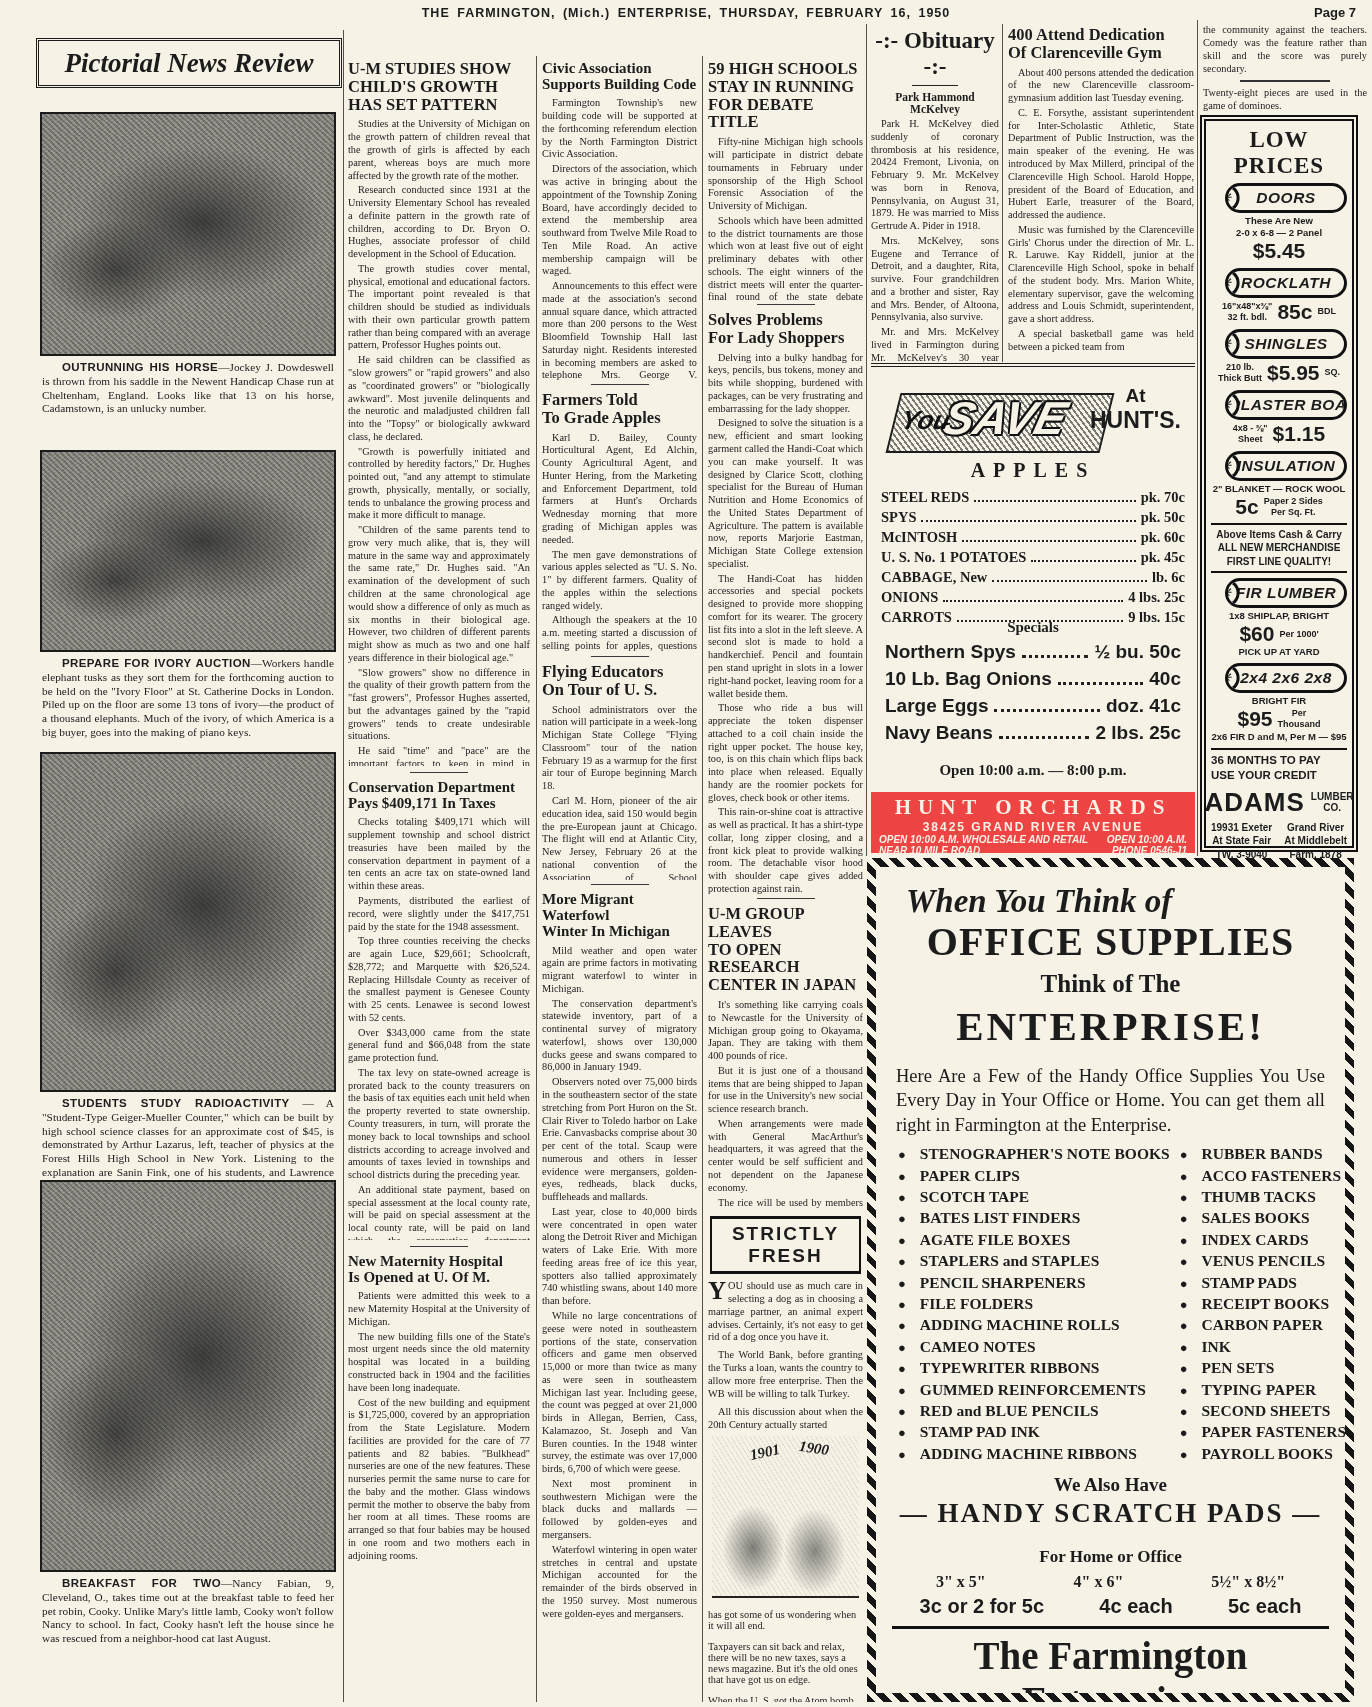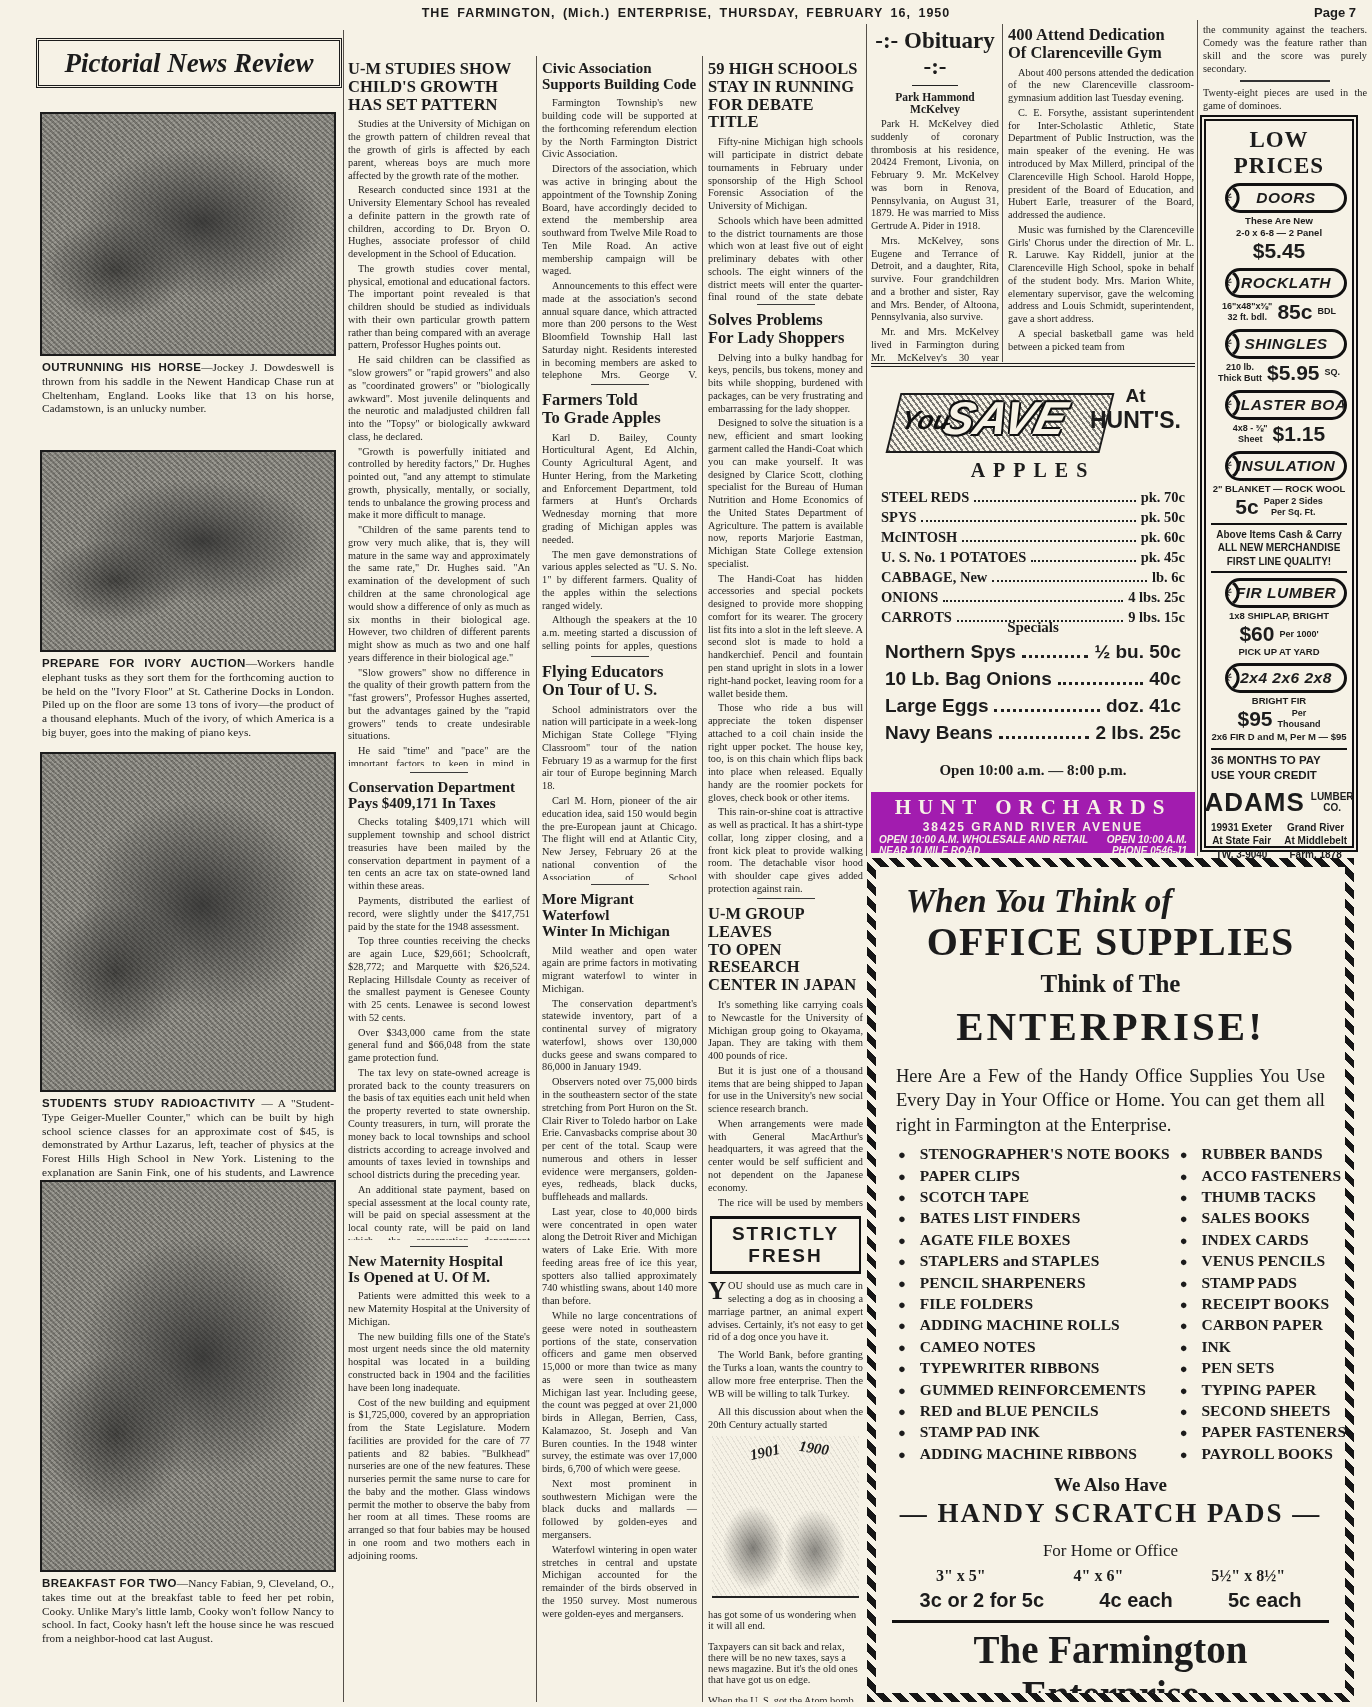--- a/index.html
+++ b/index.html
@@ -10,21 +10,21 @@
   .pagenum{position:absolute;top:5px;right:16px;font-family:"Liberation Sans",sans-serif;font-weight:bold;font-size:13px;}
   .vrule{position:absolute;width:1px;background:#55504a;}
   
   .pictbox{position:absolute;left:36px;top:38px;width:300px;height:44px;border:3px double #1c1c1c;display:flex;align-items:center;justify-content:center;font-style:italic;font-weight:bold;font-size:27px;background:#f6f2e6;}
   .ph{border:2px solid #1b1b1b;background-color:#8f8d85;background-image:
       radial-gradient(ellipse 60% 45% at 55% 45%, rgba(40,40,40,.78), rgba(40,40,40,0) 70%),
       radial-gradient(ellipse 35% 30% at 25% 65%, rgba(22,22,22,.6), rgba(0,0,0,0) 70%),
       repeating-linear-gradient(43deg, rgba(0,0,0,.17) 0 2px, rgba(255,255,255,.10) 2px 4px),
       repeating-linear-gradient(-37deg, rgba(0,0,0,.13) 0 1px, transparent 1px 3px);}
   .caption{font-size:11.3px;line-height:1.22;text-align:justify;margin:4px 2px 0;}
-  .caption b{font-family:"Liberation Sans",sans-serif;font-size:11.5px;letter-spacing:.4px;}
+  .caption b{font-family:"Liberation Sans",sans-serif;font-size:11.5px;letter-spacing:.4px;margin-left:20px;}
   
   .art h2{font-size:16.5px;line-height:1.08;margin:0 0 5px;white-space:pre-line;font-weight:bold;}
   .art h2.sm{font-size:15px;}
   .body p{margin:0 0 2px;text-indent:10px;font-size:10.3px;line-height:1.24;text-align:justify;}
   .clip{overflow:hidden;position:absolute;left:0;right:0;}
   .rulec{width:58px;border-top:1px solid #3a3a3a;margin:0 auto 6px;}
   
   .obit-title{font-size:23px;font-weight:bold;text-align:center;margin:0;}
   .shortrule{width:46px;border-top:1.5px solid #222;margin:5px auto;}
   .obit-sub{text-align:center;font-weight:bold;font-size:11.5px;margin:0 0 3px;}
@@ -37,21 +37,21 @@
   .athunts .at{font-size:19px;} .athunts .hu{font-size:23px;}
   .apples{position:absolute;left:0;right:0;top:92px;text-align:center;font-weight:bold;font-size:20px;letter-spacing:8px;}
   .plist{position:absolute;left:10px;right:10px;top:122px;}
   .plist .prow{display:flex;align-items:flex-end;font-size:14.5px;font-weight:bold;margin-bottom:3px;}
   .plist .dots{flex:1;border-bottom:2px dotted #222;margin:0 5px 4px;}
   .specials-t{position:absolute;left:0;right:0;top:252px;text-align:center;font-weight:bold;font-size:15px;}
   .slist{position:absolute;left:14px;right:14px;top:274px;}
   .slist .prow{display:flex;align-items:flex-end;font-family:"Liberation Sans",sans-serif;font-weight:900;font-size:19px;margin-bottom:5px;}
   .slist .dots{flex:1;border-bottom:3px dotted #222;margin:0 6px 5px;}
   .hours{position:absolute;left:0;right:0;top:395px;text-align:center;font-weight:bold;font-size:15px;}
-  .hbanner{position:absolute;left:0;right:0;top:425px;height:58px;background:#a21caf;color:#f6f2e6;text-align:center;padding-top:3px;}
+  .hbanner{position:absolute;left:0;right:0;top:425px;height:58px;background:#ef4444;color:#f6f2e6;text-align:center;padding-top:3px;}
   .hbanner .l1{font-size:21px;font-weight:bold;letter-spacing:7px;}
   .hbanner .l2{font-family:"Liberation Sans",sans-serif;font-size:12px;font-weight:bold;letter-spacing:2px;}
   .hbanner .lrow{display:flex;justify-content:space-between;padding:0 8px;font-family:"Liberation Sans",sans-serif;font-style:italic;font-weight:bold;font-size:10px;}
   
   .lumber{position:absolute;left:1200px;top:115px;width:158px;height:737px;border:6px double #111;background:#f6f2e6;padding:4px 5px;box-sizing:border-box;}
   .lowprices{font-weight:900;font-family:"Liberation Serif",serif;font-size:23px;text-align:center;letter-spacing:1px;margin:2px 0 4px;}
   .lsec{margin-bottom:5px;text-align:center;}
   .pill{position:relative;border:3px solid #111;border-radius:20px;margin:0 0 2px 12px;padding:3px 2px;font-family:"Liberation Sans",sans-serif;font-weight:900;font-style:italic;font-size:15.5px;letter-spacing:.5px;white-space:nowrap;overflow:hidden;}
   .pill::before{content:"✳";position:absolute;left:-1px;top:50%;transform:translate(-55%,-50%);width:22px;height:22px;border:3px solid #111;border-radius:50%;background:#f6f2e6;font-size:13px;line-height:22px;}
   .lsec .pill{margin-left:14px;}
@@ -85,21 +85,21 @@
   .o3{font-weight:bold;font-size:25px;text-align:center;margin-top:8px;}
   .o4{font-weight:900;font-size:41px;text-align:center;letter-spacing:3px;margin-top:4px;}
   .ointro{font-size:18.5px;line-height:1.32;text-align:justify;margin:14px 4px 8px;}
   .ocols{display:flex;gap:4px;margin-top:4px;}
   .ocols ul{list-style:none;margin:0;padding:0;}
   .ocols ul:first-child{flex:1.18;} .ocols ul:last-child{flex:1;}
   .ocols li{font-weight:bold;font-size:15.5px;margin-bottom:3.4px;white-space:nowrap;}
   .ocols li::before{content:"●";font-size:13px;margin:0 14px 0 6px;}
   .oalso{text-align:center;font-weight:bold;font-size:19px;margin-top:8px;}
   .oscratch{text-align:center;font-weight:900;font-size:27px;letter-spacing:2px;margin-top:2px;}
-  .ofor{text-align:center;font-weight:normal;font-size:17px;margin-top:12px;}
+  .ofor{text-align:center;font-weight:bold;font-size:17px;margin-top:18px;}
   .osizes{display:flex;justify-content:space-around;font-weight:bold;font-size:16px;margin-top:6px;}
   .oprices{display:flex;justify-content:space-around;font-family:"Liberation Sans",sans-serif;font-weight:900;font-size:20px;margin-top:4px;}
   .orule{border-top:3px solid #111;margin:8px 0 2px;}
   .oname{text-align:center;font-weight:900;font-size:39px;margin-top:4px;}
   
   .filler p{margin:0 0 4px;font-size:10.3px;line-height:1.25;text-align:justify;}
   .fillrule{width:90px;border-top:2px solid #333;margin:5px auto;}
 </style>
 </head>
 <body>

